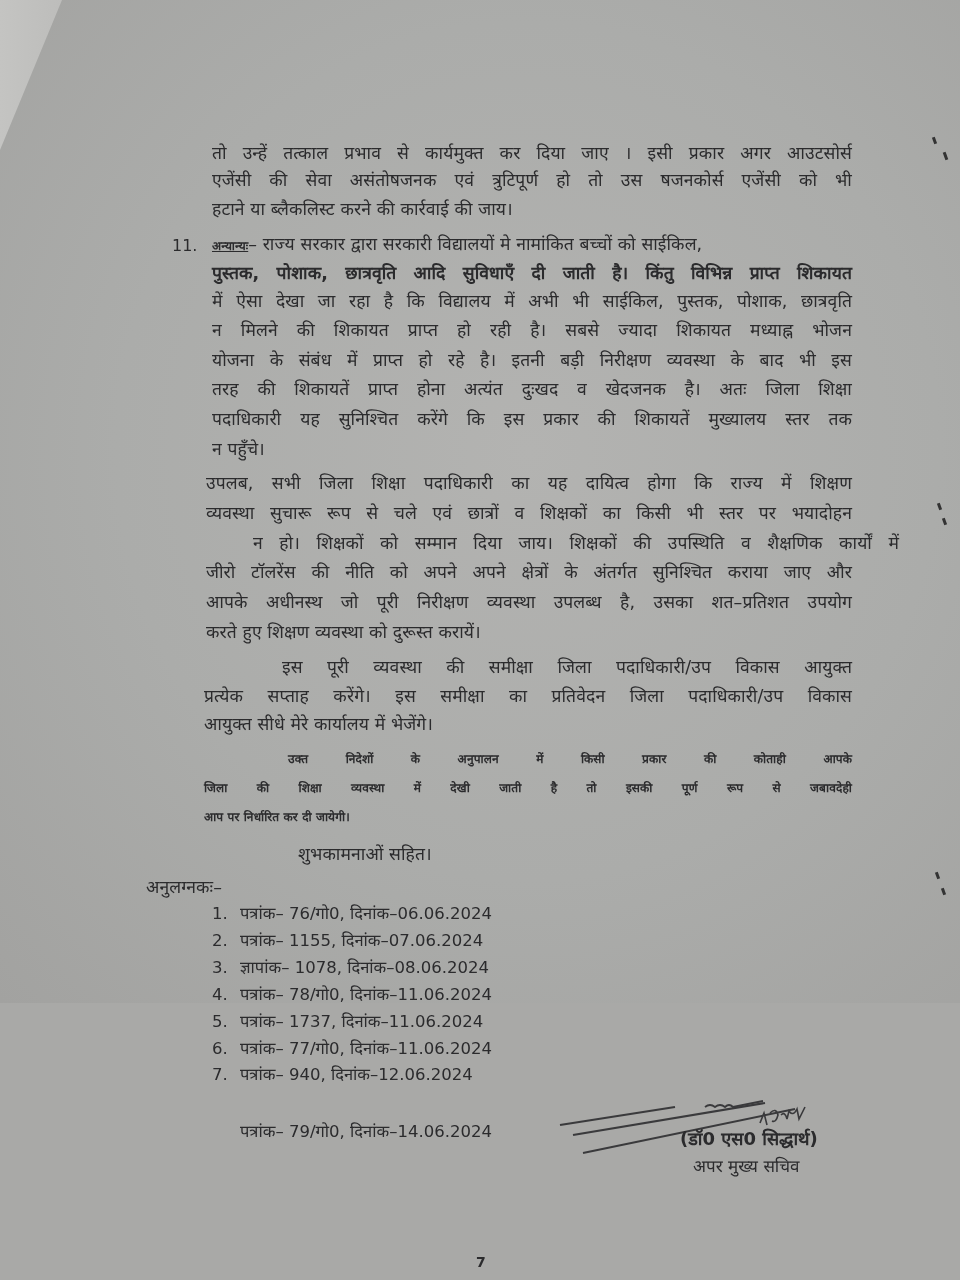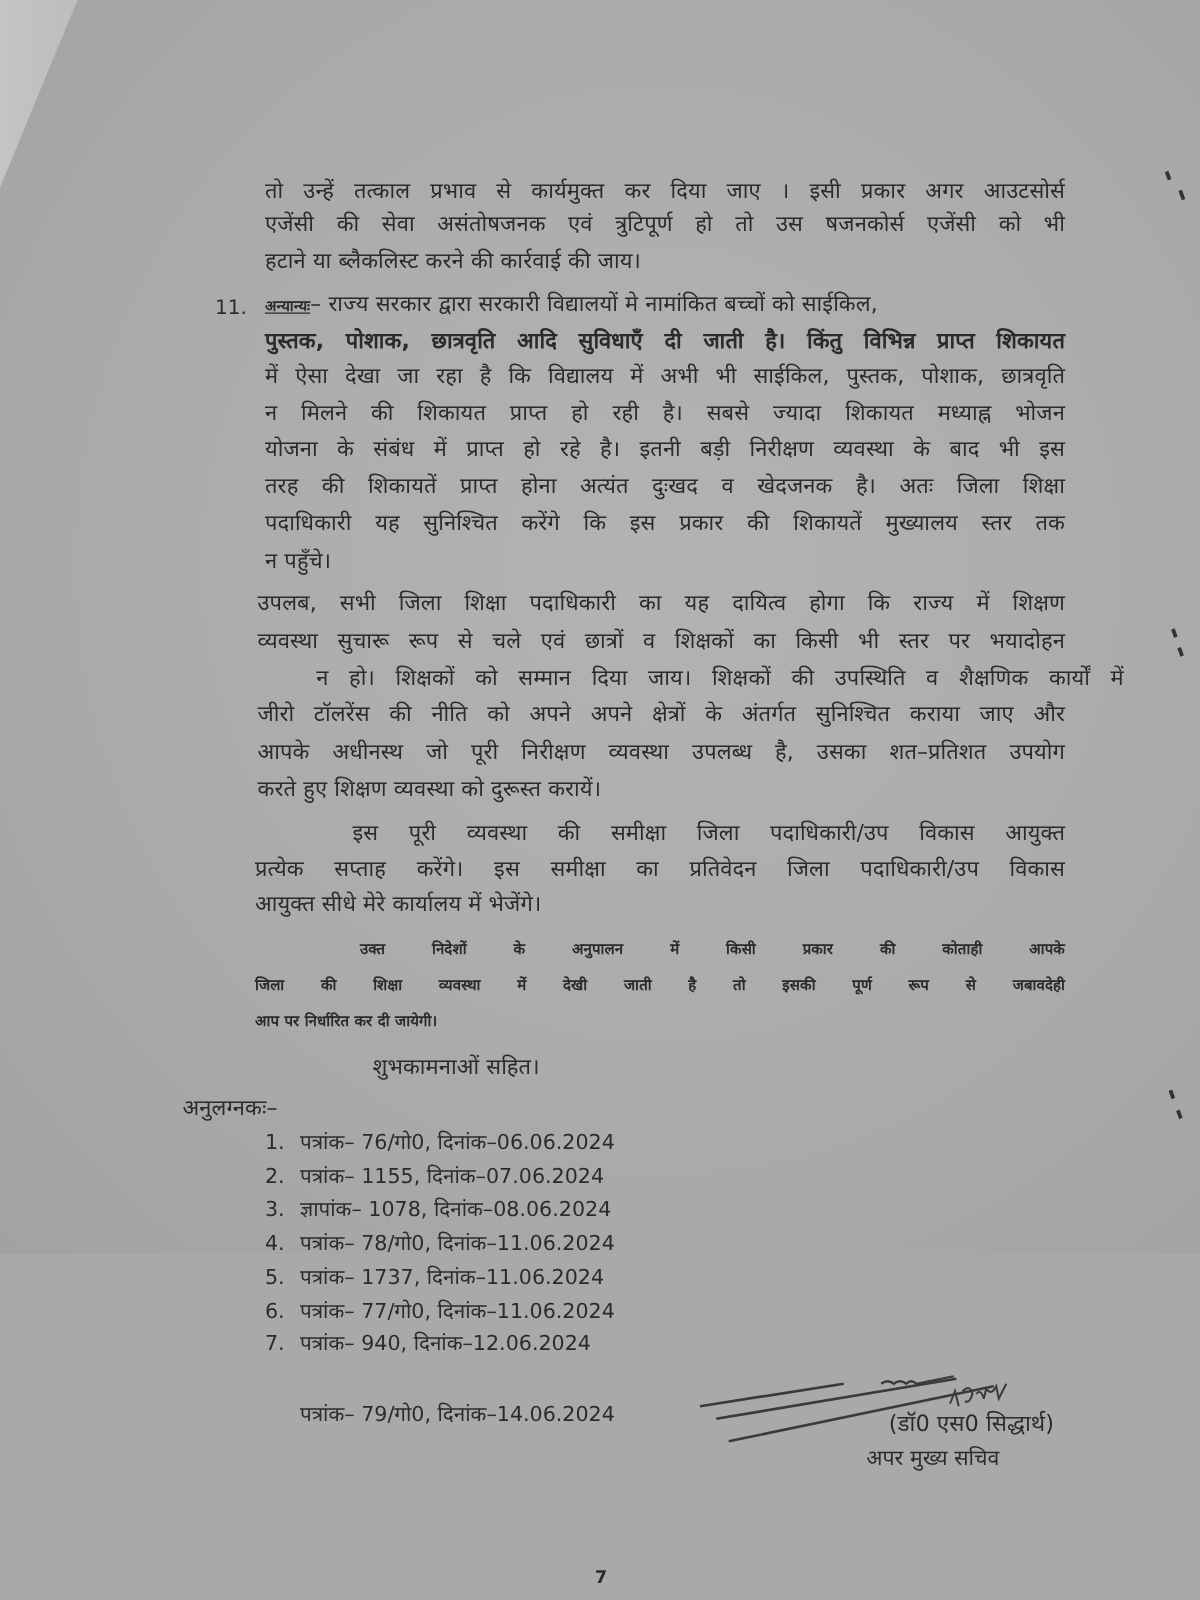--- a/index.html
+++ b/index.html
@@ -44,21 +44,21 @@
     .bold { font-weight: bold; font-size: 12px; }
     .underline { text-decoration: underline; }
     .num { position: absolute; font-size: 16px; line-height: 26px; }
     .annex-item {
       position: absolute;
       font-size: 16.5px;
       line-height: 26px;
       white-space: nowrap;
     }
     .annex-item .idx { display: inline-block; width: 28px; }
-    .sig-name { position: absolute; font-size: 18px; font-weight: normal; white-space: nowrap; margin-left: 31px; }
+    .sig-name { position: absolute; font-size: 18px; font-weight: bold; white-space: nowrap; }
     .sig-title { position: absolute; font-size: 17px; white-space: nowrap; }
     .page-number { position: absolute; font-size: 14px; font-weight: bold; }
     .mark { position: absolute; width: 3px; height: 7px; background: #333; transform: rotate(-20deg); }
     svg.signature { position: absolute; left: 555px; top: 1095px; }
   </style>
 </head>
 <body>
 
 <div class="wall"></div>
 

